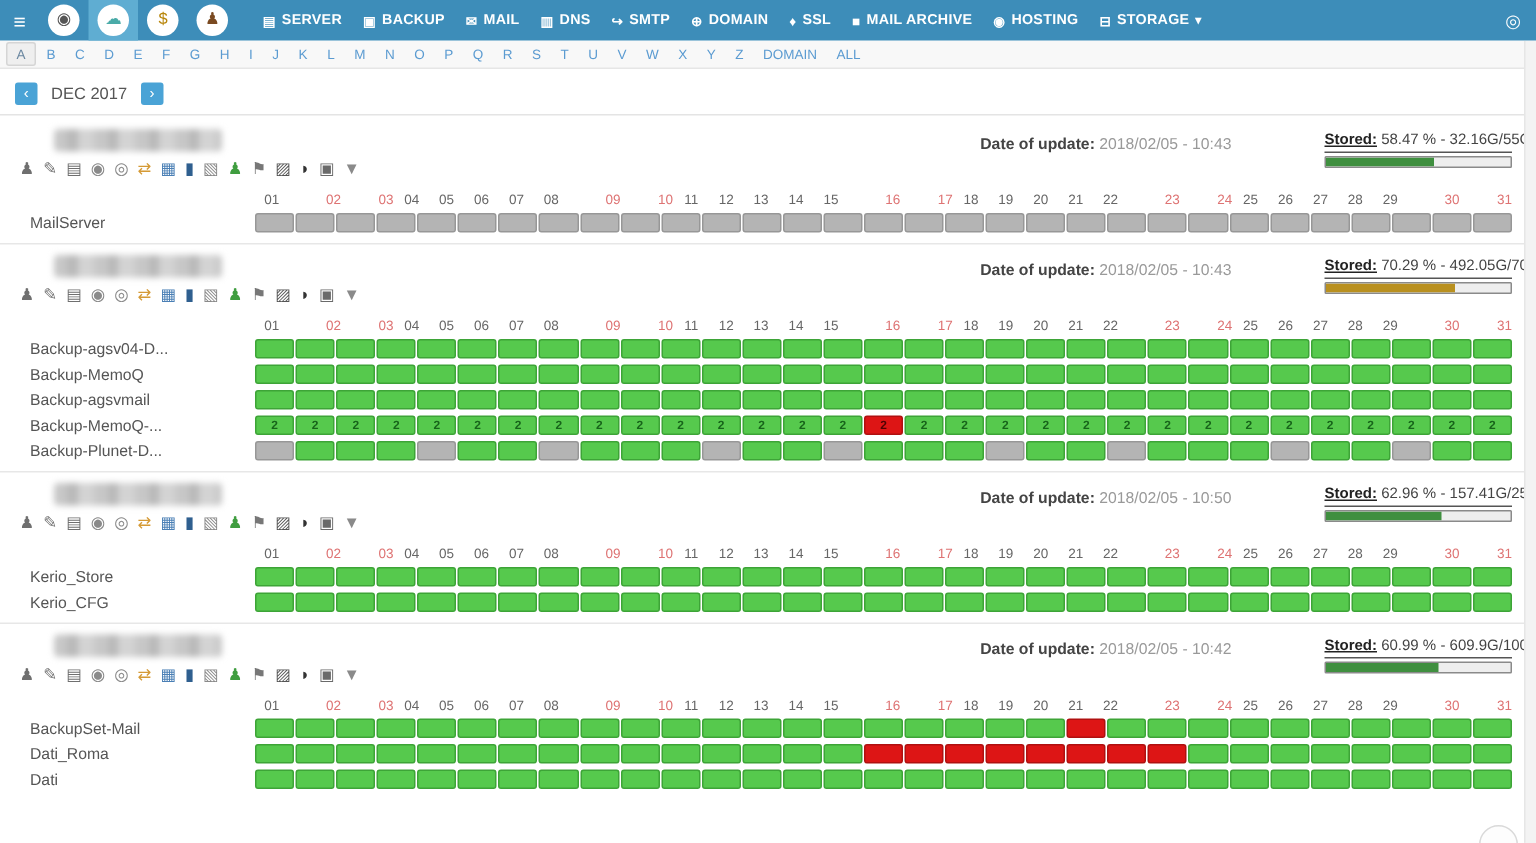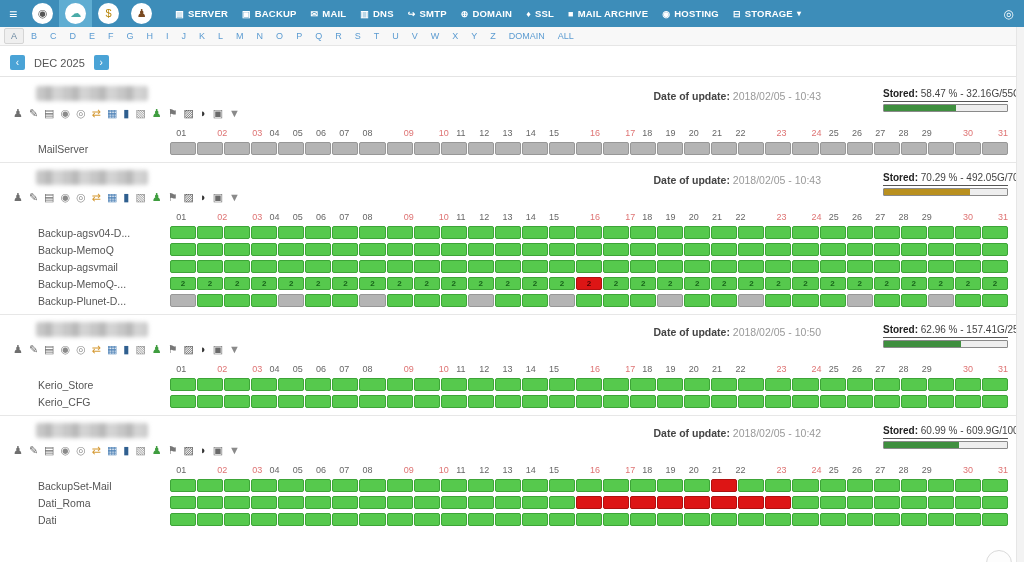--- a/index.html
+++ b/index.html
@@ -35,27 +35,27 @@
   .sec-head { position:relative; min-height:38px; }
   .blur-name { width:112px; height:15px; margin:1px 0 5px 36px; border-radius:3px; filter:blur(2px);
     background:repeating-linear-gradient(90deg,#c7c7c7 0 9px,#b9b9b9 9px 16px,#d3d3d3 16px 27px); }
   .icon-strip { display:flex; align-items:center; gap:6px; margin-left:13px; height:14px; }
   .icon-strip .tool { font-size:11px; line-height:1; cursor:pointer; }
   .sec-info { position:absolute; top:2px; right:16px; display:flex; align-items:flex-start; }
   .dou { font-size:10.5px; color:#999; margin-right:62px; margin-top:2px; white-space:nowrap; }
   .dou b { color:#444; font-weight:bold; }
   .stored { width:125px; }
   .stored-text { font-size:10px; color:#444; border-bottom:1px solid #555; padding-bottom:2px; white-space:nowrap; }
-  .stored-text b { color:#222; }
+  .stored-text b { color:#222;text-decoration:underline; }
   .bar { height:8px; border:1px solid #8a8a8a; background:#eee; border-radius:1px; margin-top:2px; overflow:hidden; }
   .bar .fill { height:100%; }
 
   
   .cal-row { display:flex; align-items:center; margin-top:4px; }
-  .cal-label { flex:0 0 170px; font-size:10.5px; color:#555; padding-left:38px; white-space:nowrap; overflow:hidden; }
+  .cal-label { flex:0 0 170px; font-size:10.5px; color:#555; padding-left:20px; white-space:nowrap; overflow:hidden; }
   .cal-grid { flex:0 0 838px; display:grid; grid-template-columns:repeat(31,1fr); gap:1px; }
   .day-num { font-size:9px; text-align:center; color:#666; }
   .day-num.weekend { color:#de7373;margin-left:24px; }
   .cell { height:13px; border-radius:2px; border:1px solid; display:flex; align-items:center; justify-content:center;
     font-size:8px; font-weight:bold; cursor:pointer; }
   .c-green { background:#56c94d; border-color:#3da437; color:#17641a; }
   .c-grey  { background:#b4b4b4; border-color:#979797; color:#666; }
   .c-red   { background:#dd1515; border-color:#b01010; color:#4d0303; }
 
   
@@ -123,21 +123,21 @@
     <a href="#" class="alpha">W</a>
     <a href="#" class="alpha">X</a>
     <a href="#" class="alpha">Y</a>
     <a href="#" class="alpha">Z</a>
     <a href="#" class="alpha">DOMAIN</a>
     <a href="#" class="alpha">ALL</a>
   </div>
 
 <div class="month-nav">
   <button class="mn-btn">‹</button>
-  <span class="mn-label">DEC 2025</span>
+  <span class="mn-label">DEC 2017</span>
   <button class="mn-btn">›</button>
 </div>
 
 <div class="sections">
     <section class="server-section">
       <div class="sec-head">
         <div class="blur-name"></div>
         <div class="icon-strip">
           <span class="tool" style="color: rgb(111, 111, 111);">♟</span>
           <span class="tool" style="color: rgb(111, 111, 111);">✎</span>

